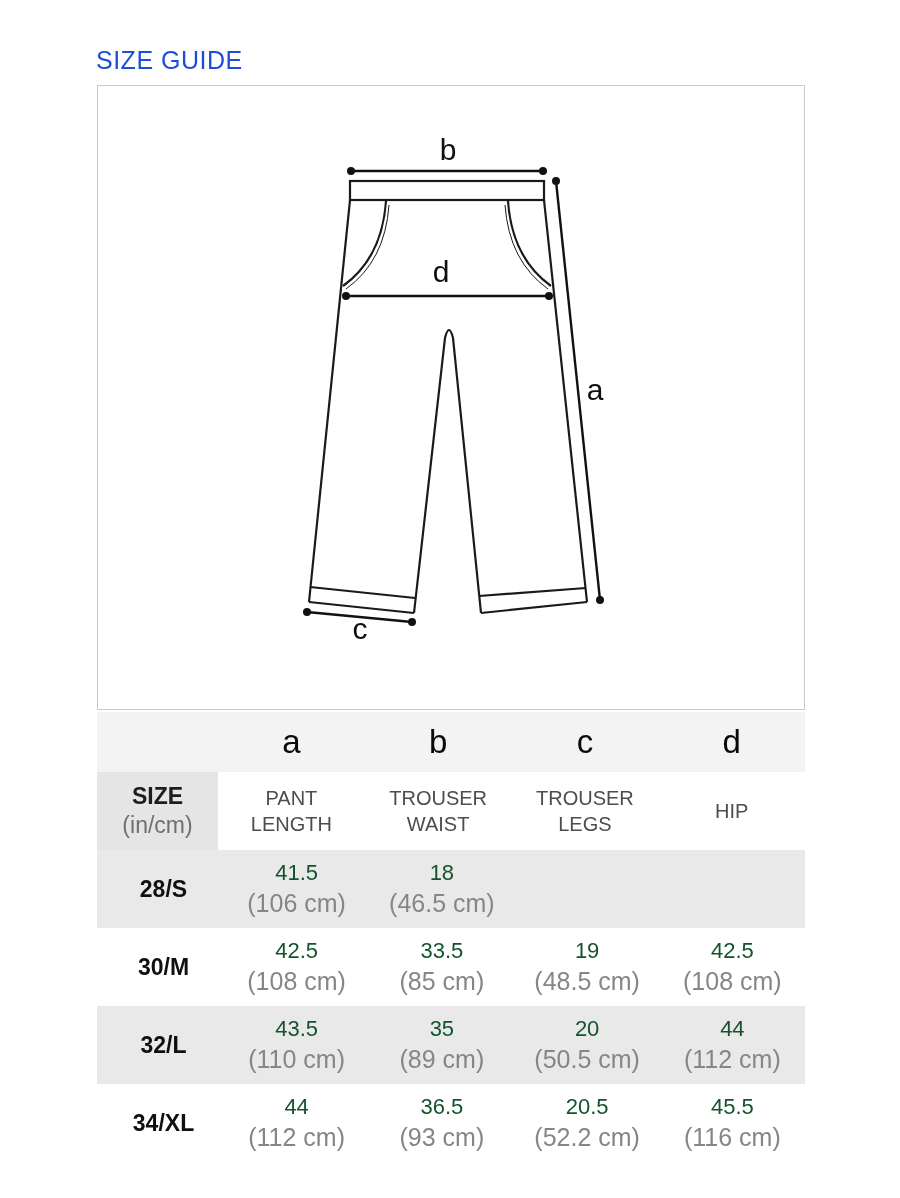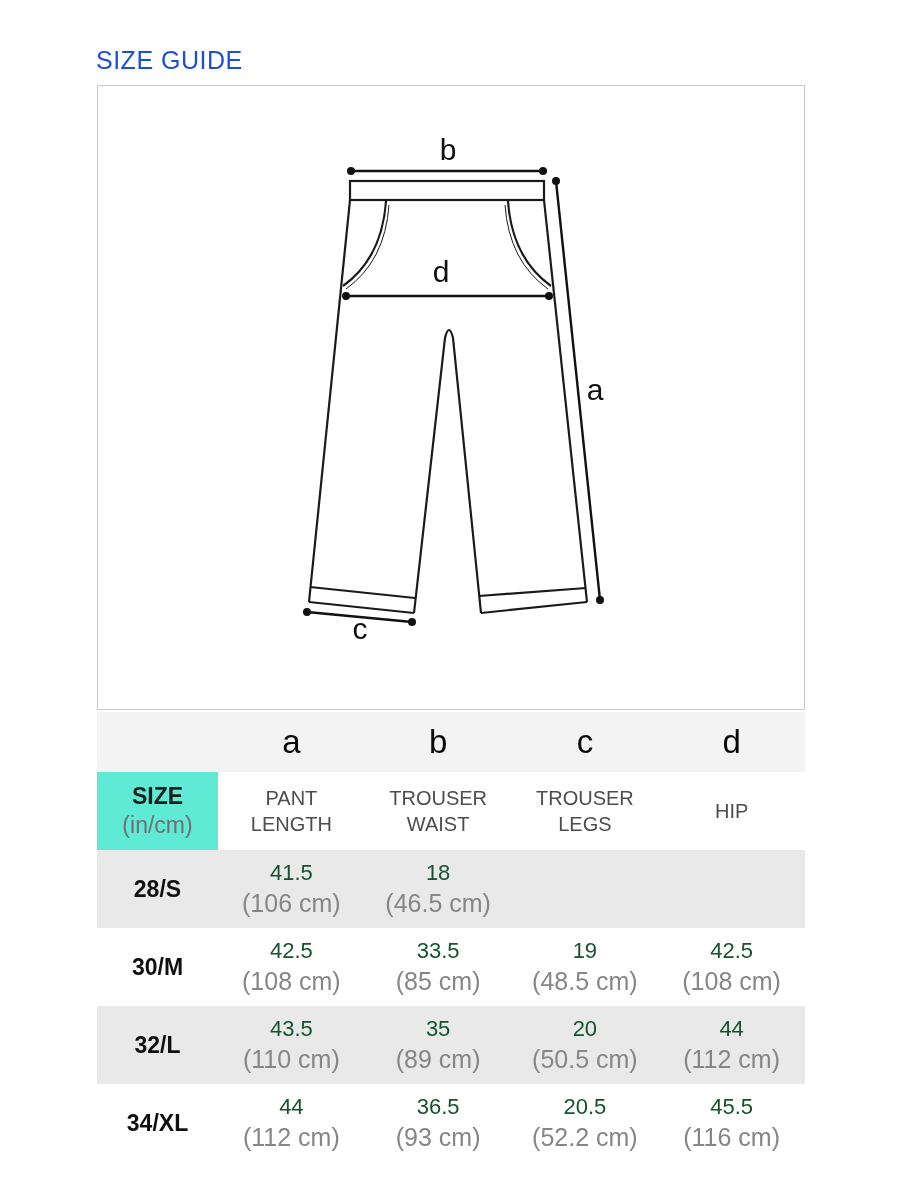--- a/index.html
+++ b/index.html
@@ -42,26 +42,26 @@
   .cell {
     display:flex; flex-direction:column;
     align-items:center; justify-content:center;
     text-align:center;
   }
 
   .letters-row { height:60px; background:#f3f3f3; }
   .letters-row .cell { font-size:33px; color:#0a0a0a; }
 
   .header-row { height:78px; background:#ffffff; }
-  .header-row .size-cell { background:#5eead4;justify-content:center; }
+  .header-row .size-cell { background:#e5e5e5;justify-content:center; }
   .size-head-1 { font-size:23px; font-weight:bold; color:#1d1d1d; }
   .size-head-2 { font-size:23px; color:#6f6f6f; margin-top:2px; }
   .col-head { font-size:20px; color:#4d4d4d; line-height:1.3; }
 
-  .data-row { height:78px; background:#ffffff; }
+  .data-row { height:78px; background:#ffffff;padding-left:6px; }
   .data-row.gray { background:#e9e9e9; }
   .size-name { font-size:23px; font-weight:bold; color:#101010; }
   .val-in { font-size:22px; color:#14532d; }
   .val-cm { font-size:25px; color:#868686; margin-top:3px; }
 </style>
 </head>
 <body>
 
 <div class="page-title">SIZE GUIDE</div>
 

